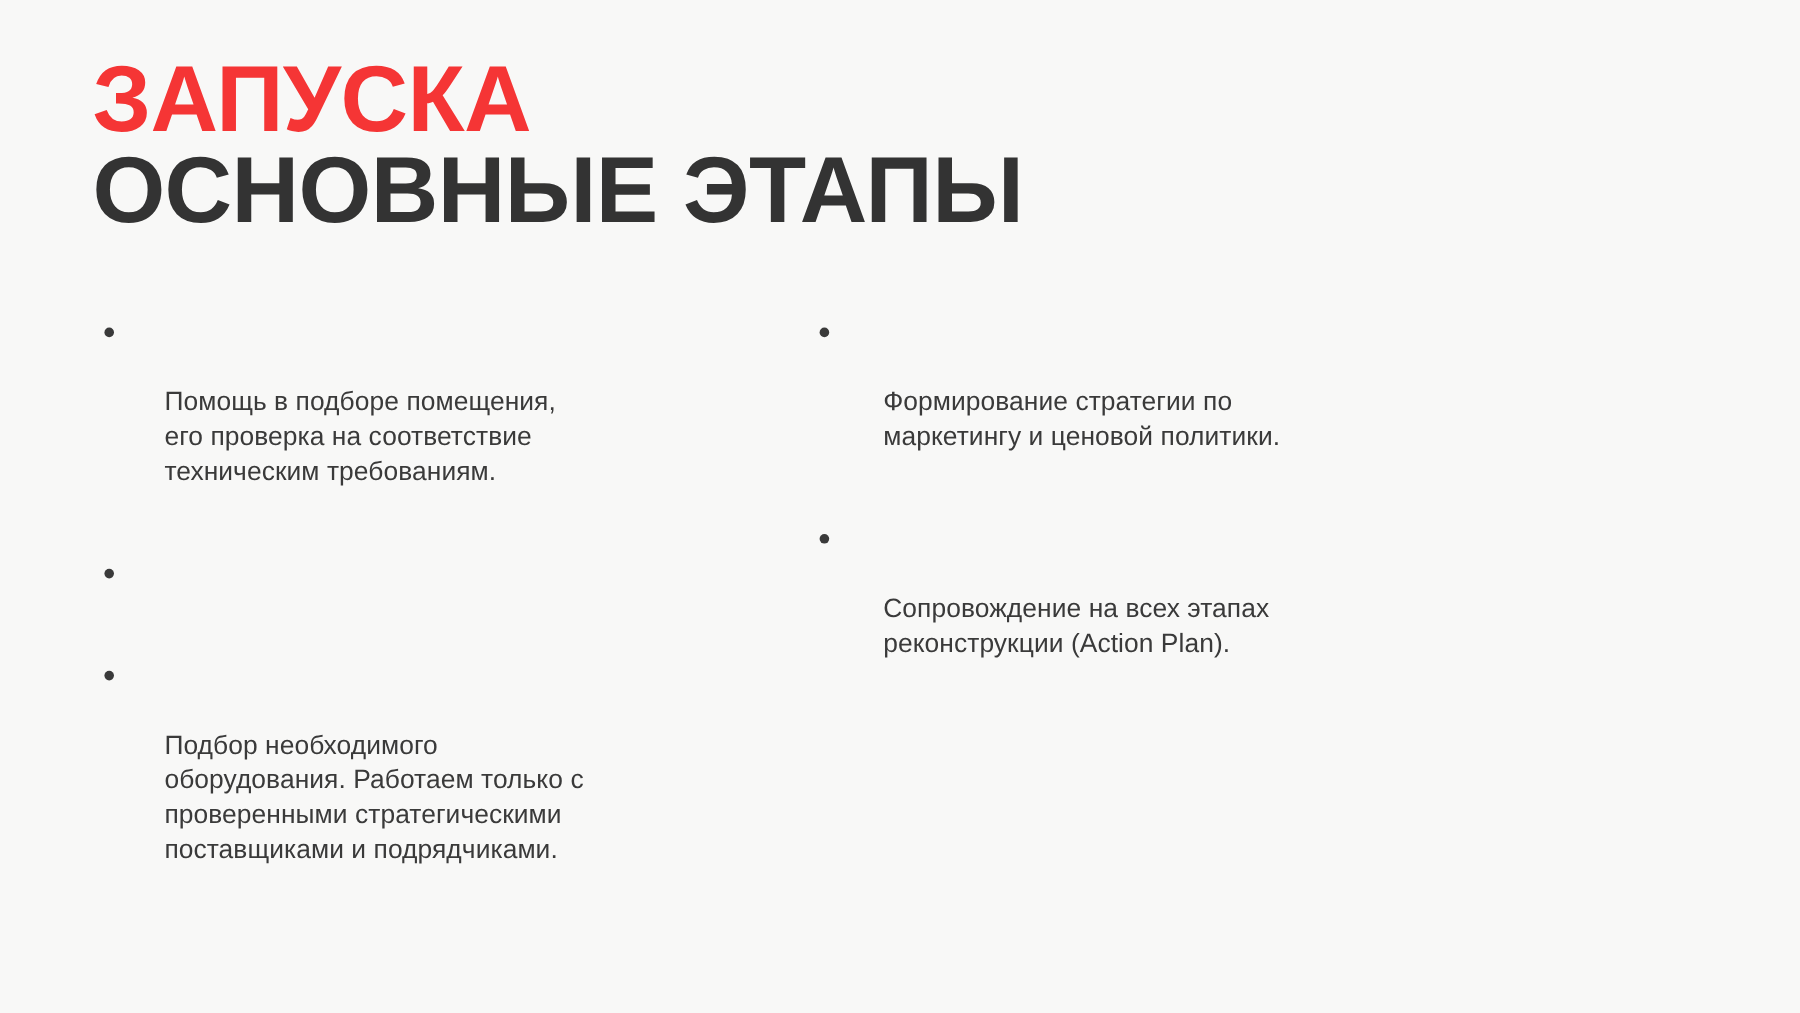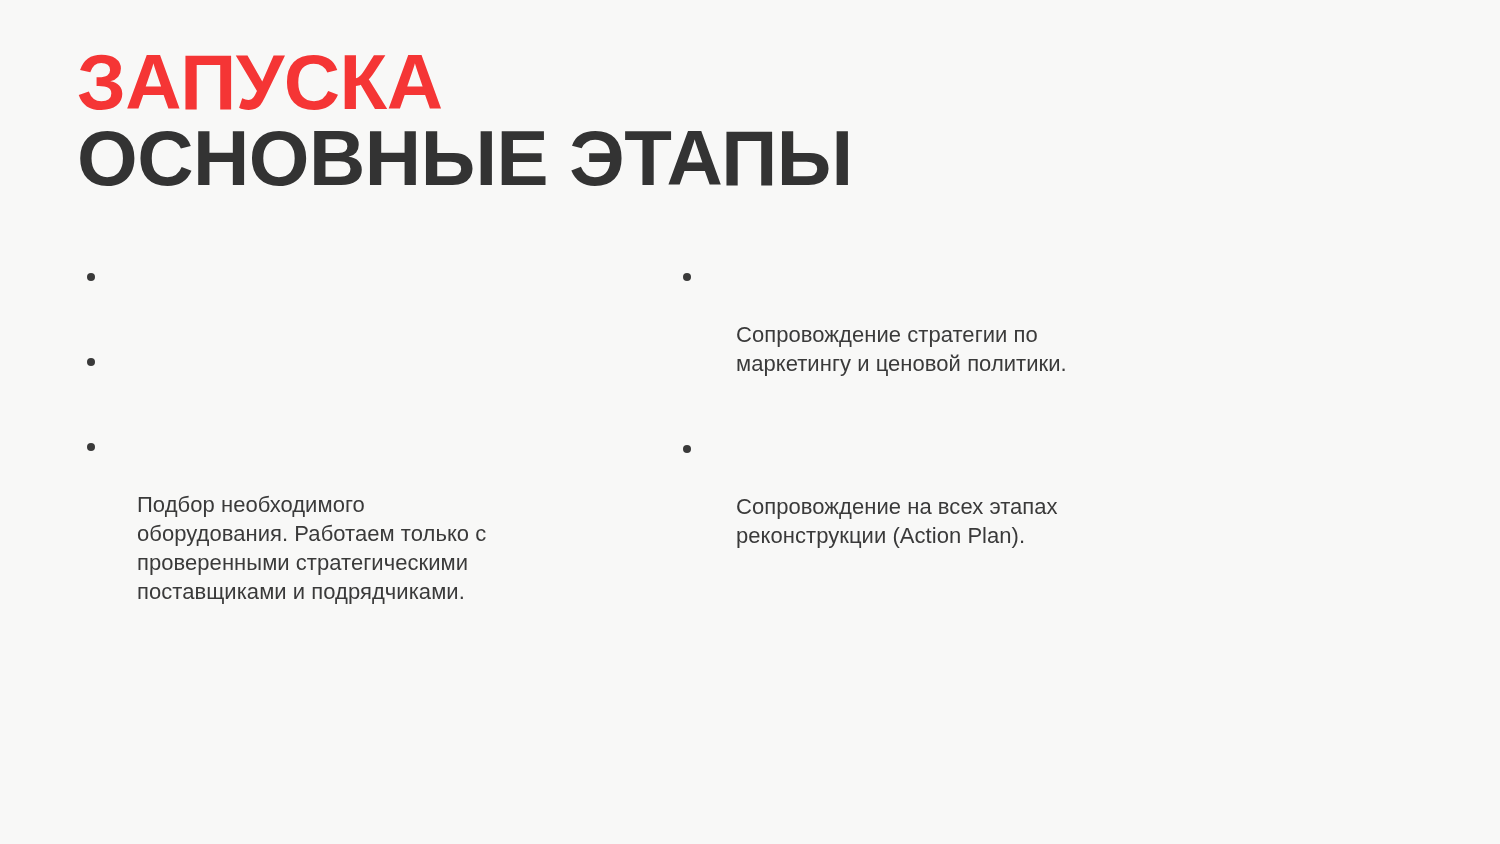--- a/index.html
+++ b/index.html
@@ -115,40 +115,43 @@
     <span class="title-line title-line-2">ЗАПУСКА</span>
     <span class="title-line title-line-1">ОСНОВНЫЕ ЭТАПЫ</span>
   </div>
 
   <div class="columns">
 
     <div class="column column-left">
       <ul class="bullet-list">
         <li class="bullet-item">
           <span class="bullet-marker"></span>
+          <span class="bullet-text">Помощь в подборе помещения,
+его проверка на соответствие
+техническим требованиям.</span>
         </li>
         <li class="bullet-item">
           <span class="bullet-marker"></span>
         </li>
         <li class="bullet-item">
           <span class="bullet-marker"></span>
           <span class="bullet-text">Подбор необходимого
 оборудования. Работаем только с
 проверенными стратегическими
 поставщиками и подрядчиками.</span>
         </li>
 
       </ul>
     </div>
 
     <div class="column column-right">
       <ul class="bullet-list">
         <li class="bullet-item">
           <span class="bullet-marker"></span>
-          <span class="bullet-text">Сопровождение стратегии по
+          <span class="bullet-text">Формирование стратегии по
 маркетингу и ценовой политики.</span>
         </li>
         <li class="bullet-item">
           <span class="bullet-marker"></span>
           <span class="bullet-text">Сопровождение на всех этапах
 реконструкции (Action Plan).</span>
         </li>
 
       </ul>
     </div>

